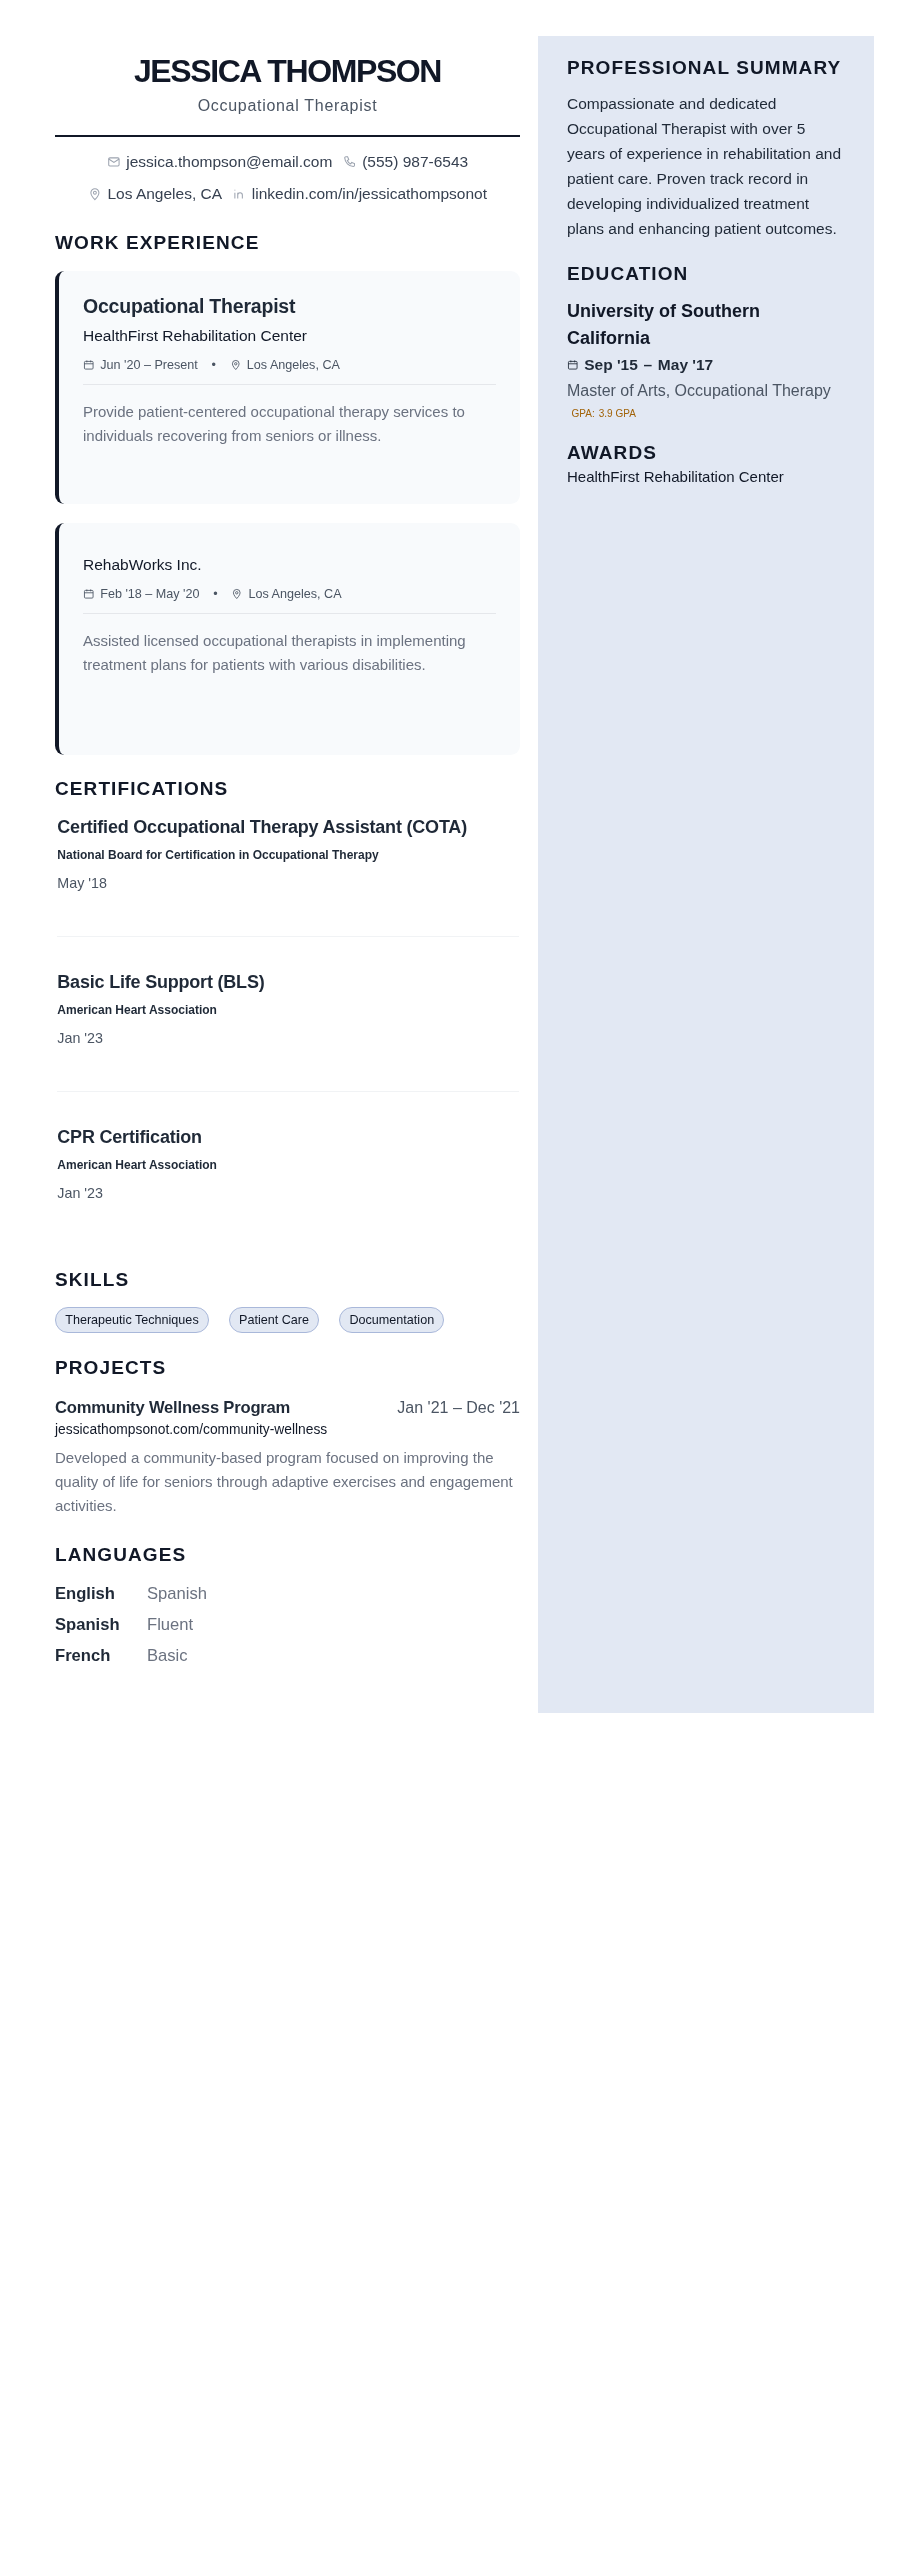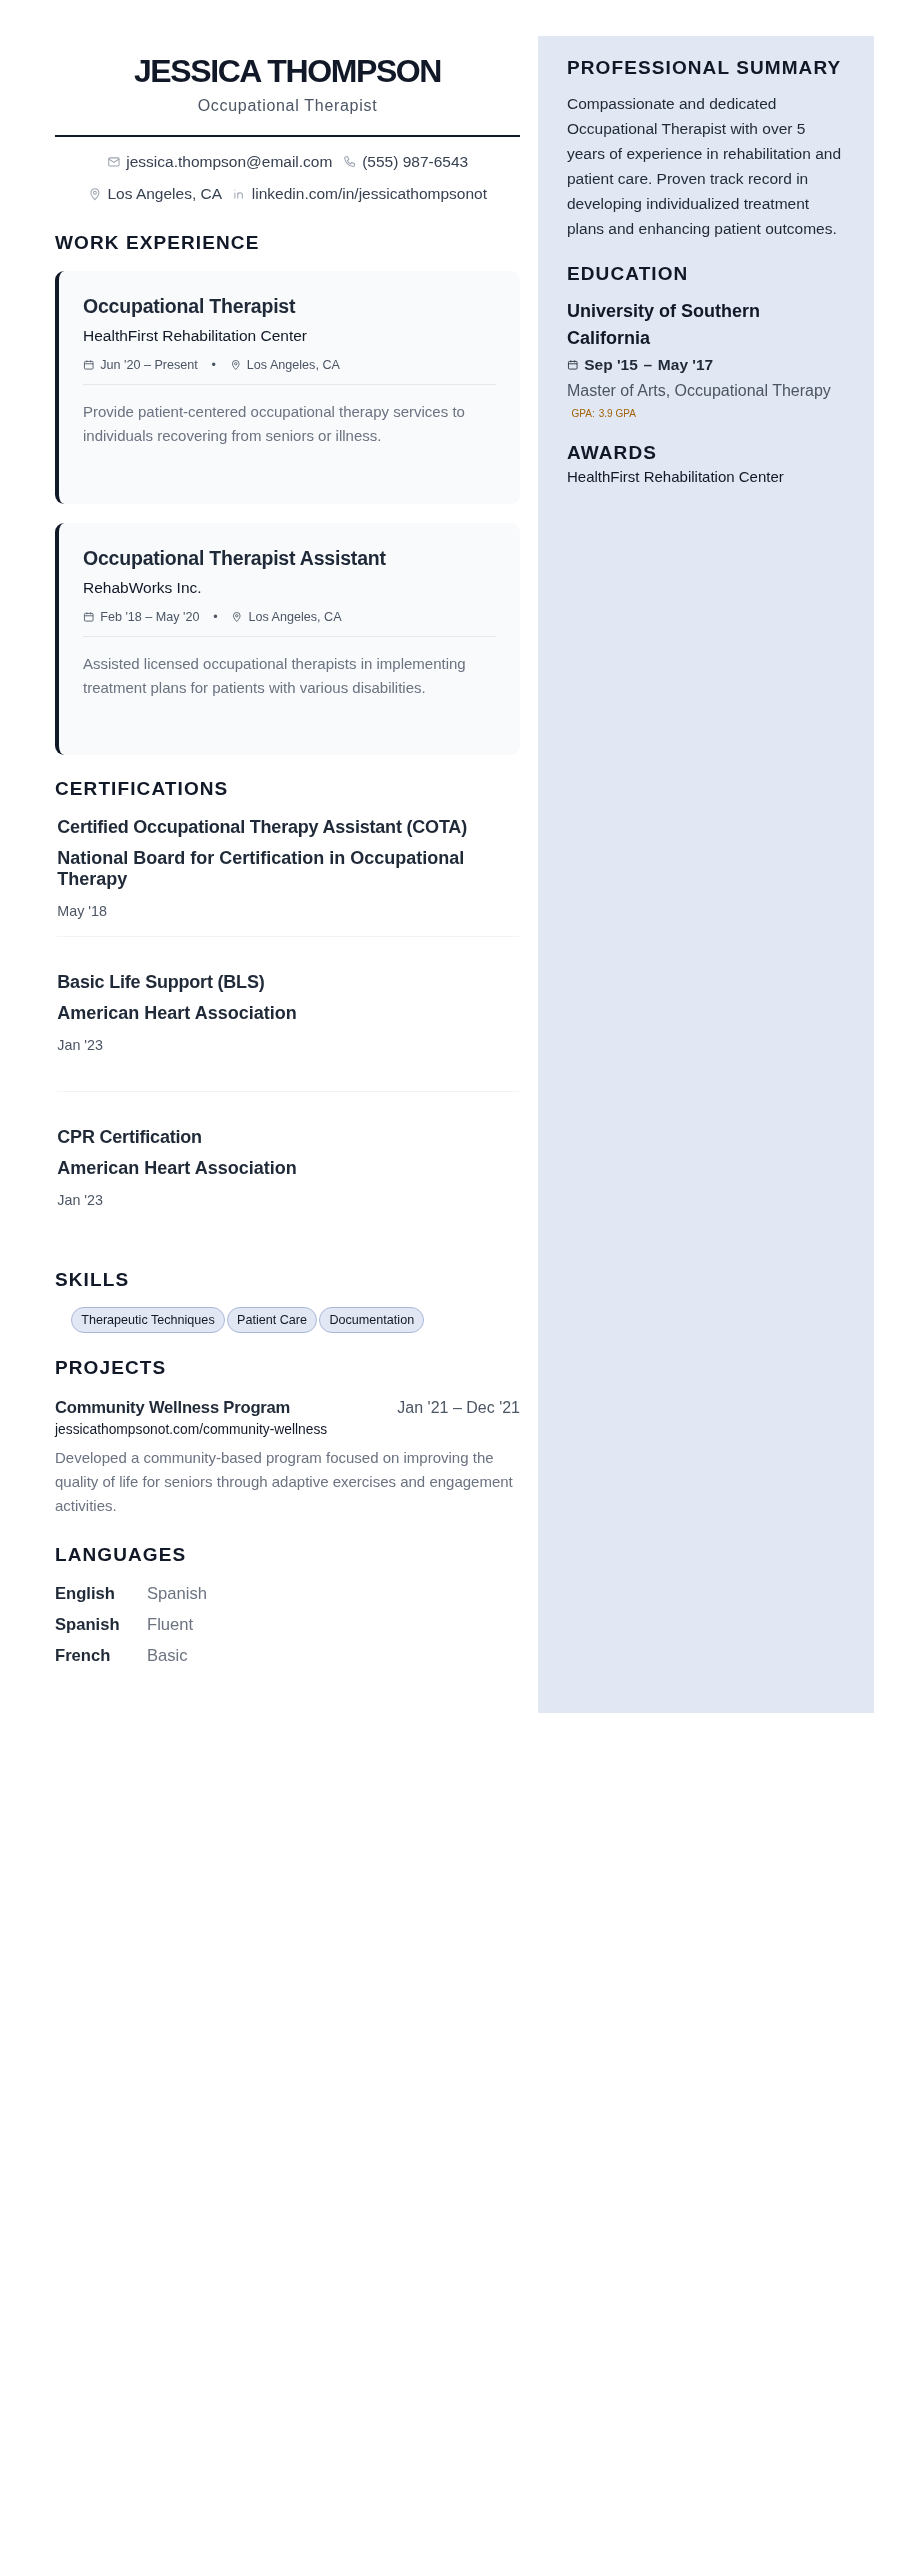--- a/index.html
+++ b/index.html
@@ -27,25 +27,25 @@
   .job-card.c2 { top: 523px; height: 232px; }
   .job-title { font-size: 19.5px; font-weight: 700; color: #1f2937; letter-spacing: -0.2px; }
   .job-company { margin-top: 9.2px; font-size: 15.5px; color: #111827; }
   .job-meta { margin-top: 12.6px; display: flex; align-items: center; gap: 5.7px; font-size: 12.6px; color: #4b5563; }
   .job-meta .dot { margin: 0 8px; }
   .job-divider { margin-top: 12.6px; width: 413px; height: 1.1px; background: #e5e7eb; }
   .job-desc { margin-top: 15px; font-size: 15px; line-height: 23.5px; color: #6b7280; width: 419px; }
 
   .cert { position: absolute; left: 2.3px; width: 462px; }
   .cert-title { font-size: 18px; font-weight: 700; color: #1f2937; letter-spacing: -0.2px; }
-  .cert-org { margin-top: 10.3px; font-size: 18px; font-weight: 700; color: #1f2937; }
+  .cert-org { margin-top: 10.3px; font-size: 12px; font-weight: 700; color: #1f2937; }
   .cert-date { margin-top: 12.6px; font-size: 14.3px; color: #4b5563; }
   .cert-divider { position: absolute; left: 2.3px; width: 462px; height: 1.1px; background: #f1f3f5; }
 
-  .skills { position: absolute; left: 16px; top: 1307px; display: flex; gap: 2px; }
+  .skills { position: absolute; left: 0; top: 1307px; display: flex; gap: 20px; }
   .chip { height: 26px; padding: 0 9.2px; border-radius: 13px; background: #e2e8f3; border: 1.1px solid #a9b8da; font-size: 12.6px; color: #111827; display: flex; align-items: center; }
 
   .proj-head { position: absolute; left: 0; top: 1398px; width: 465px; display: flex; justify-content: space-between; align-items: baseline; }
   .proj-title { font-size: 16.6px; font-weight: 700; color: #1f2937; letter-spacing: -0.2px; }
   .proj-date { font-size: 16px; color: #4b5563; }
   .proj-link { position: absolute; left: 0; top: 1422px; font-size: 13.8px; color: #111827; }
   .proj-desc { position: absolute; left: 0; top: 1446px; width: 465px; font-size: 15px; line-height: 24px; color: #6b7280; }
 
   .lang-row { position: absolute; left: 0; display: flex; font-size: 16.6px; }
   .lang-name { width: 92px; font-weight: 700; color: #1f2937; }
@@ -132,21 +132,20 @@
             <circle cx="12" cy="10" r="2.5"></circle>
           </svg>
       </span>
       <span>Los Angeles, CA</span>
     </div>
     <div class="job-divider"></div>
     <div class="job-desc">Provide patient-centered occupational therapy services to individuals recovering from seniors or illness.</div>
   </div>
 
   <div class="job-card c2">
-    <div class="job-title">Occupational Therapist Assistant</div>
     <div class="job-company">RehabWorks Inc.</div>
     <div class="job-meta">
       <span class="ic" style="width:11.5px;height:11.5px">
         <svg viewBox="0 0 24 24" fill="none" stroke="#4b5563" stroke-width="1.8">
             <rect x="3" y="5" width="18" height="16" rx="2"></rect>
             <path d="M3 10h18M8 3v4M16 3v4"></path>
           </svg>
       </span>
       <span>Feb '18 – May '20</span>
       <span class="dot">•</span>

